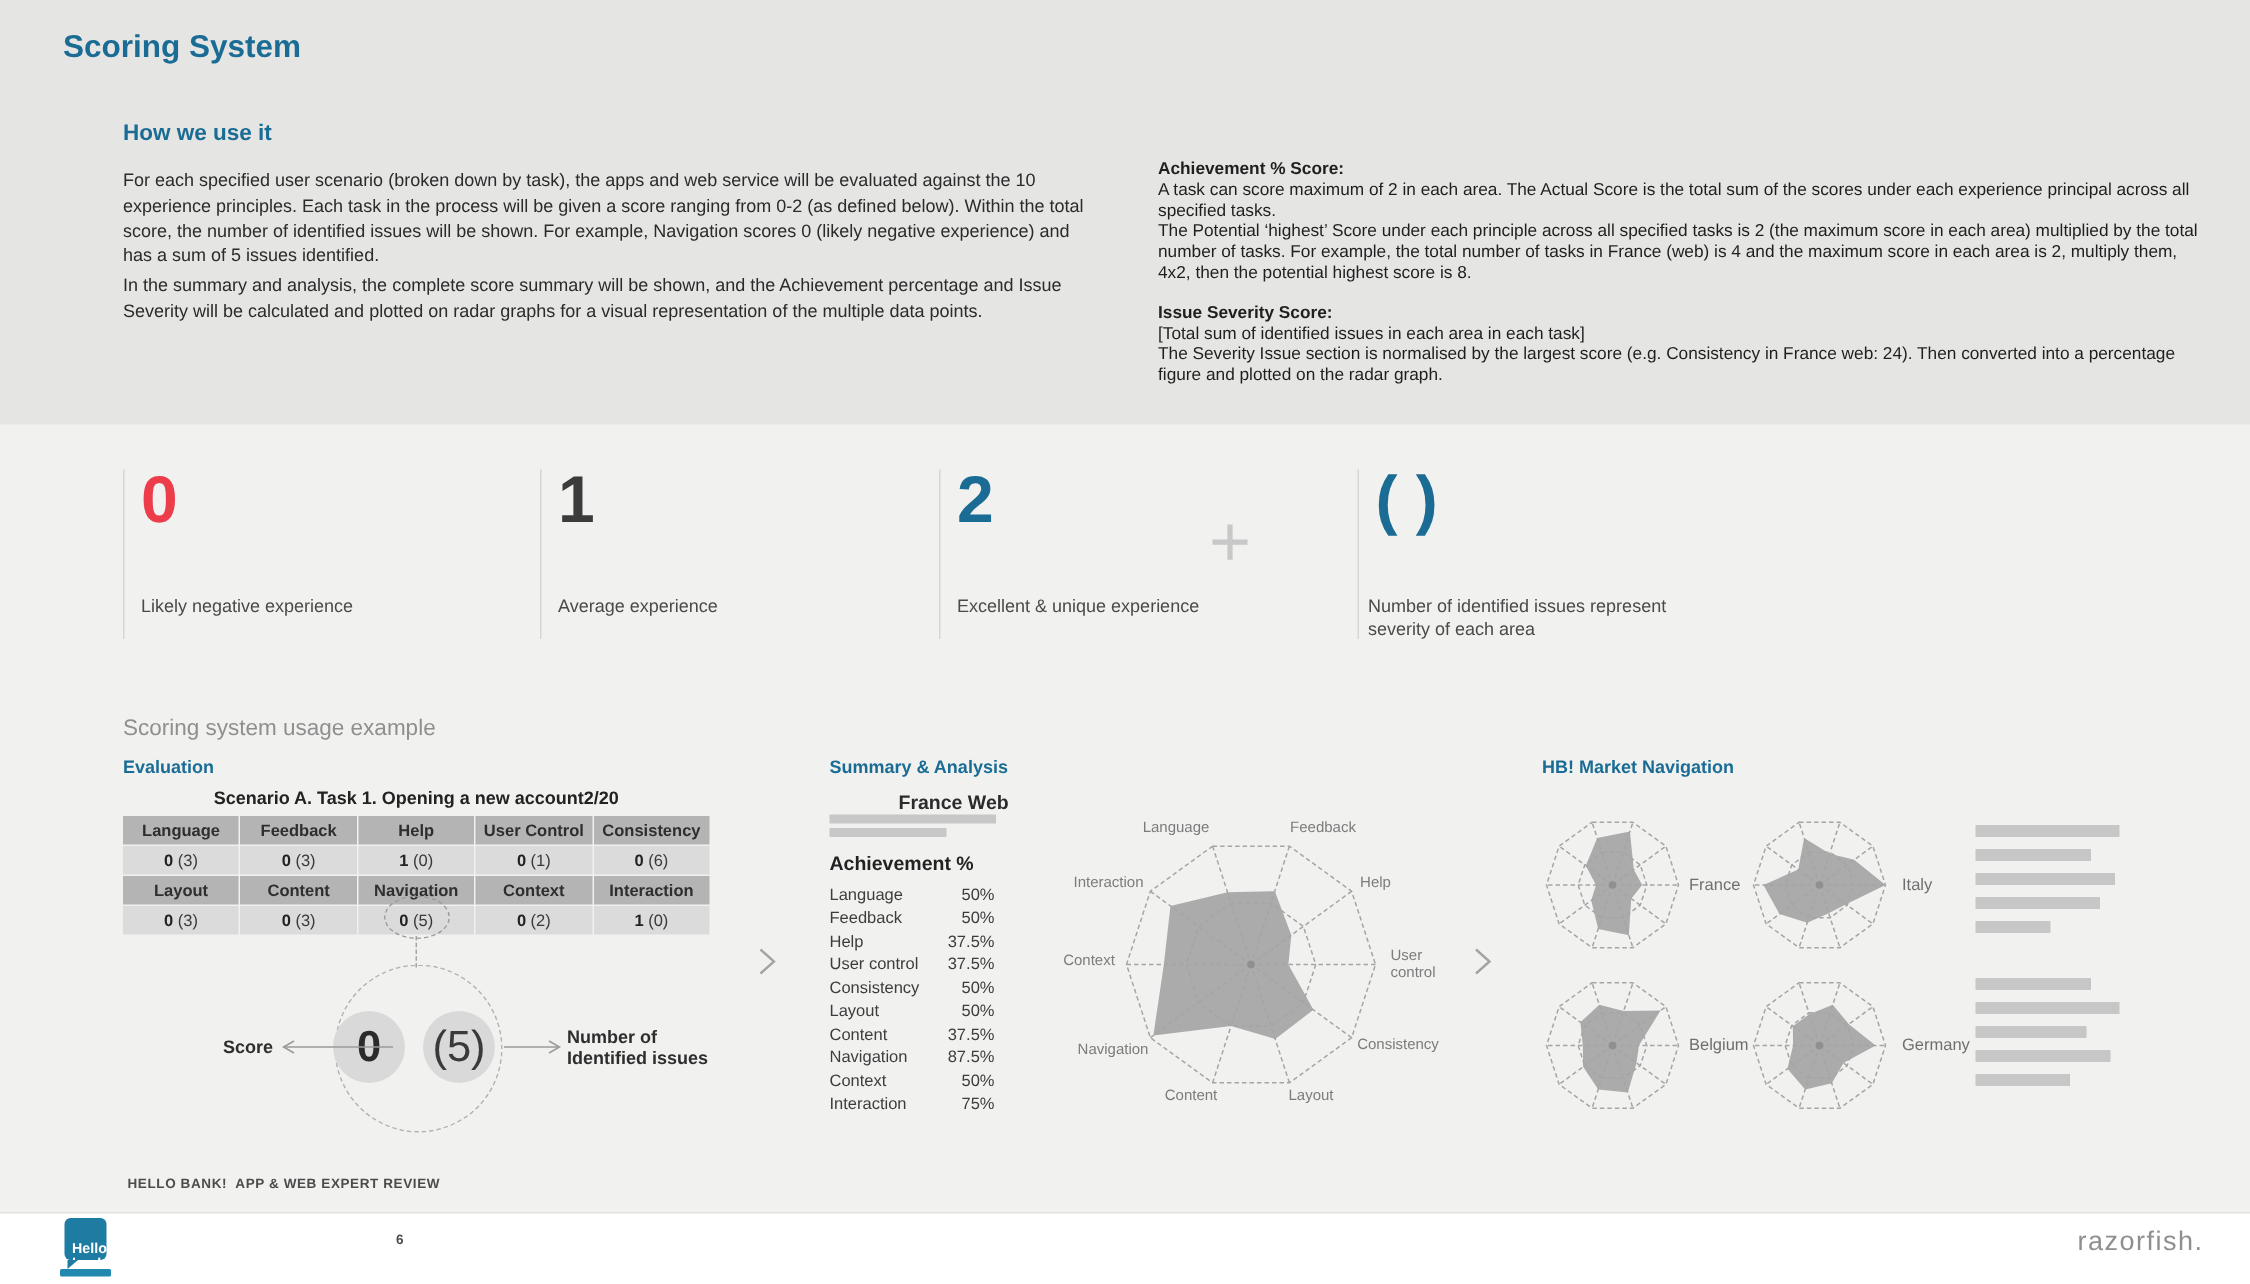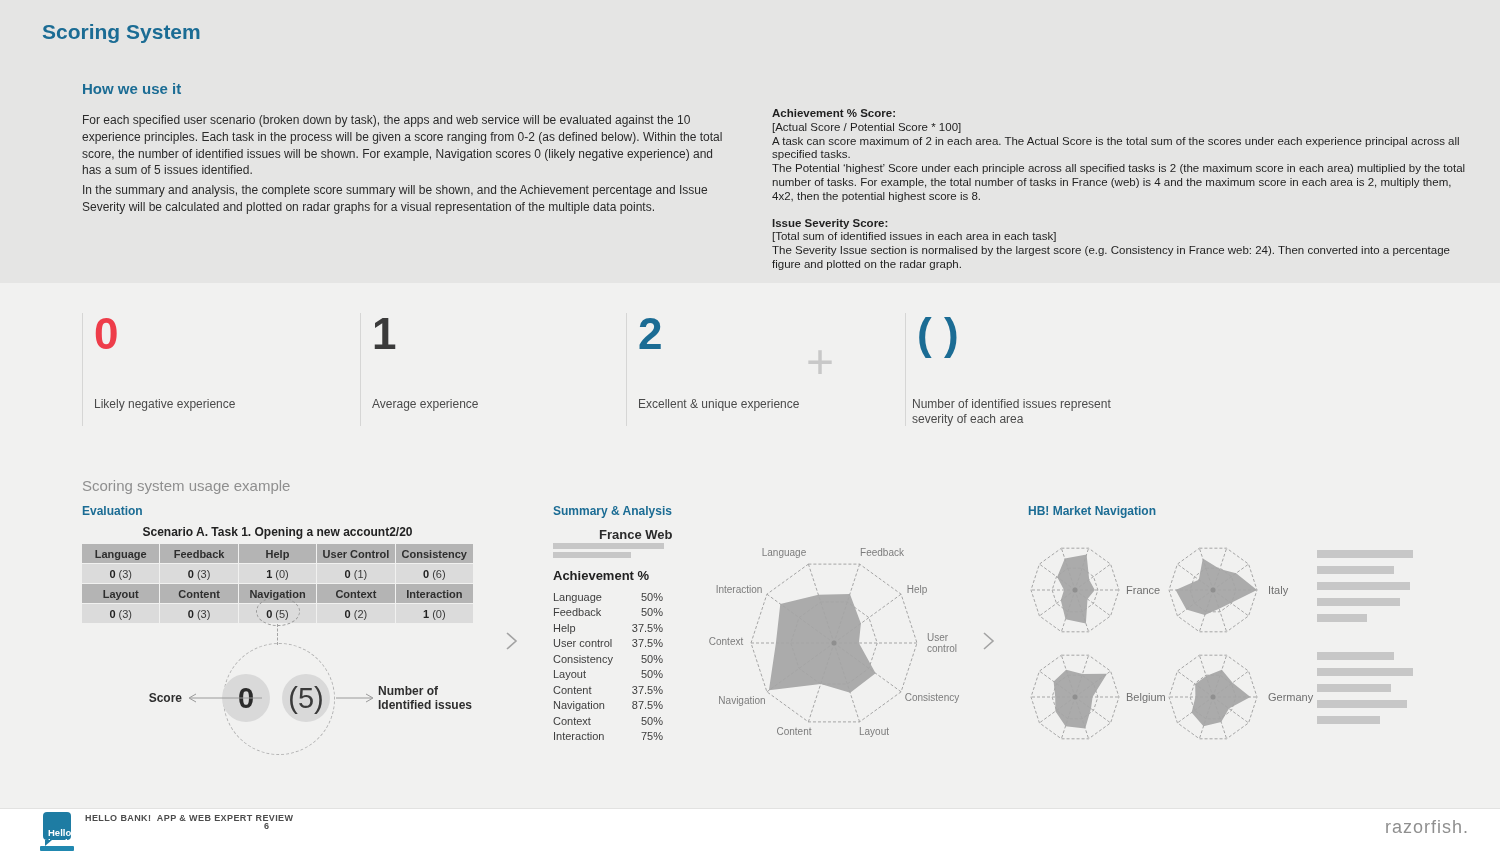--- a/index.html
+++ b/index.html
@@ -82,39 +82,38 @@
   .mk2{left:1317px;top:652px;}
 
   
   .footer{position:absolute;left:0;top:808px;width:1500px;height:48px;background:#ffffff;
           border-top:1px solid #e2e2e1;}
   .hb-logo{left:43px;top:812px;width:28px;height:28px;background:#1e7ca3;border-radius:4px;
            color:#fff;font-size:9.5px;font-weight:bold;line-height:10px;padding:16px 0 0 5px;
            box-sizing:border-box;}
   .hb-tail{left:45px;top:840px;width:0;height:0;border-left:7px solid #1e7ca3;border-bottom:6px solid transparent;}
   .hb-strip{left:40px;top:846px;width:34px;height:5px;background:#2188b0;border-radius:1px;}
-  .footer-title{left:85px;top:813px;font-size:9px;font-weight:bold;color:#4c4c4c;
+  .footer-title{left:85px;top:784px;font-size:9px;font-weight:bold;color:#4c4c4c;
                 letter-spacing:0.4px;white-space:pre;}
   .footer-page{left:264px;top:821px;font-size:9px;font-weight:bold;color:#4c4c4c;}
   .razorfish{left:1385px;top:817px;font-size:18px;color:#8f8f8f;letter-spacing:1px;}
 </style>
 </head>
 <body>
 
 <div class="slide">
   <div class="top-band"></div>
 
   <div class="abs page-title">Scoring System</div>
   <div class="abs hwui-heading">How we use it</div>
   <div class="abs para p1">For each specified user scenario (broken down by task), the apps and web service will be evaluated against the 10 experience principles. Each task in the process will be given a score ranging from 0-2 (as defined below).  Within the total score, the number of identified issues will be shown.  For example, Navigation scores 0 (likely negative experience) and has a sum of 5 issues identified.</div>
   <div class="abs para p2">In the summary and analysis, the complete score summary will be shown, and the Achievement percentage and Issue Severity will be calculated and plotted on radar graphs for a visual representation of the multiple data points.</div>
 
   <div class="abs notes">
     <div class="nt">Achievement % Score:</div>
-    <div>[Actual Score / Potential Score * 100]</div>
     <div>A task can score maximum of 2 in each area.  The Actual Score is the total sum of the scores under each experience principal across all specified tasks.</div>
     <div>The Potential ‘highest’ Score under each principle across all specified tasks is 2 (the maximum score in each area) multiplied by the total number of tasks. For example, the total number of tasks in France (web) is 4 and the maximum score in each area is 2, multiply them, 4x2, then the potential highest score is 8.</div>
     <div class="blockgap"></div>
     <div class="nt">Issue Severity Score:</div>
     <div>[Total sum of identified issues in each area in each task]</div>
     <div>The Severity Issue section is normalised by the largest score (e.g. Consistency in France web: 24). Then converted into a percentage figure and plotted on the radar graph.</div>
   </div>
 
   <div class="abs vdiv" style="left:82px"></div>
   <div class="abs vdiv" style="left:360px"></div>

